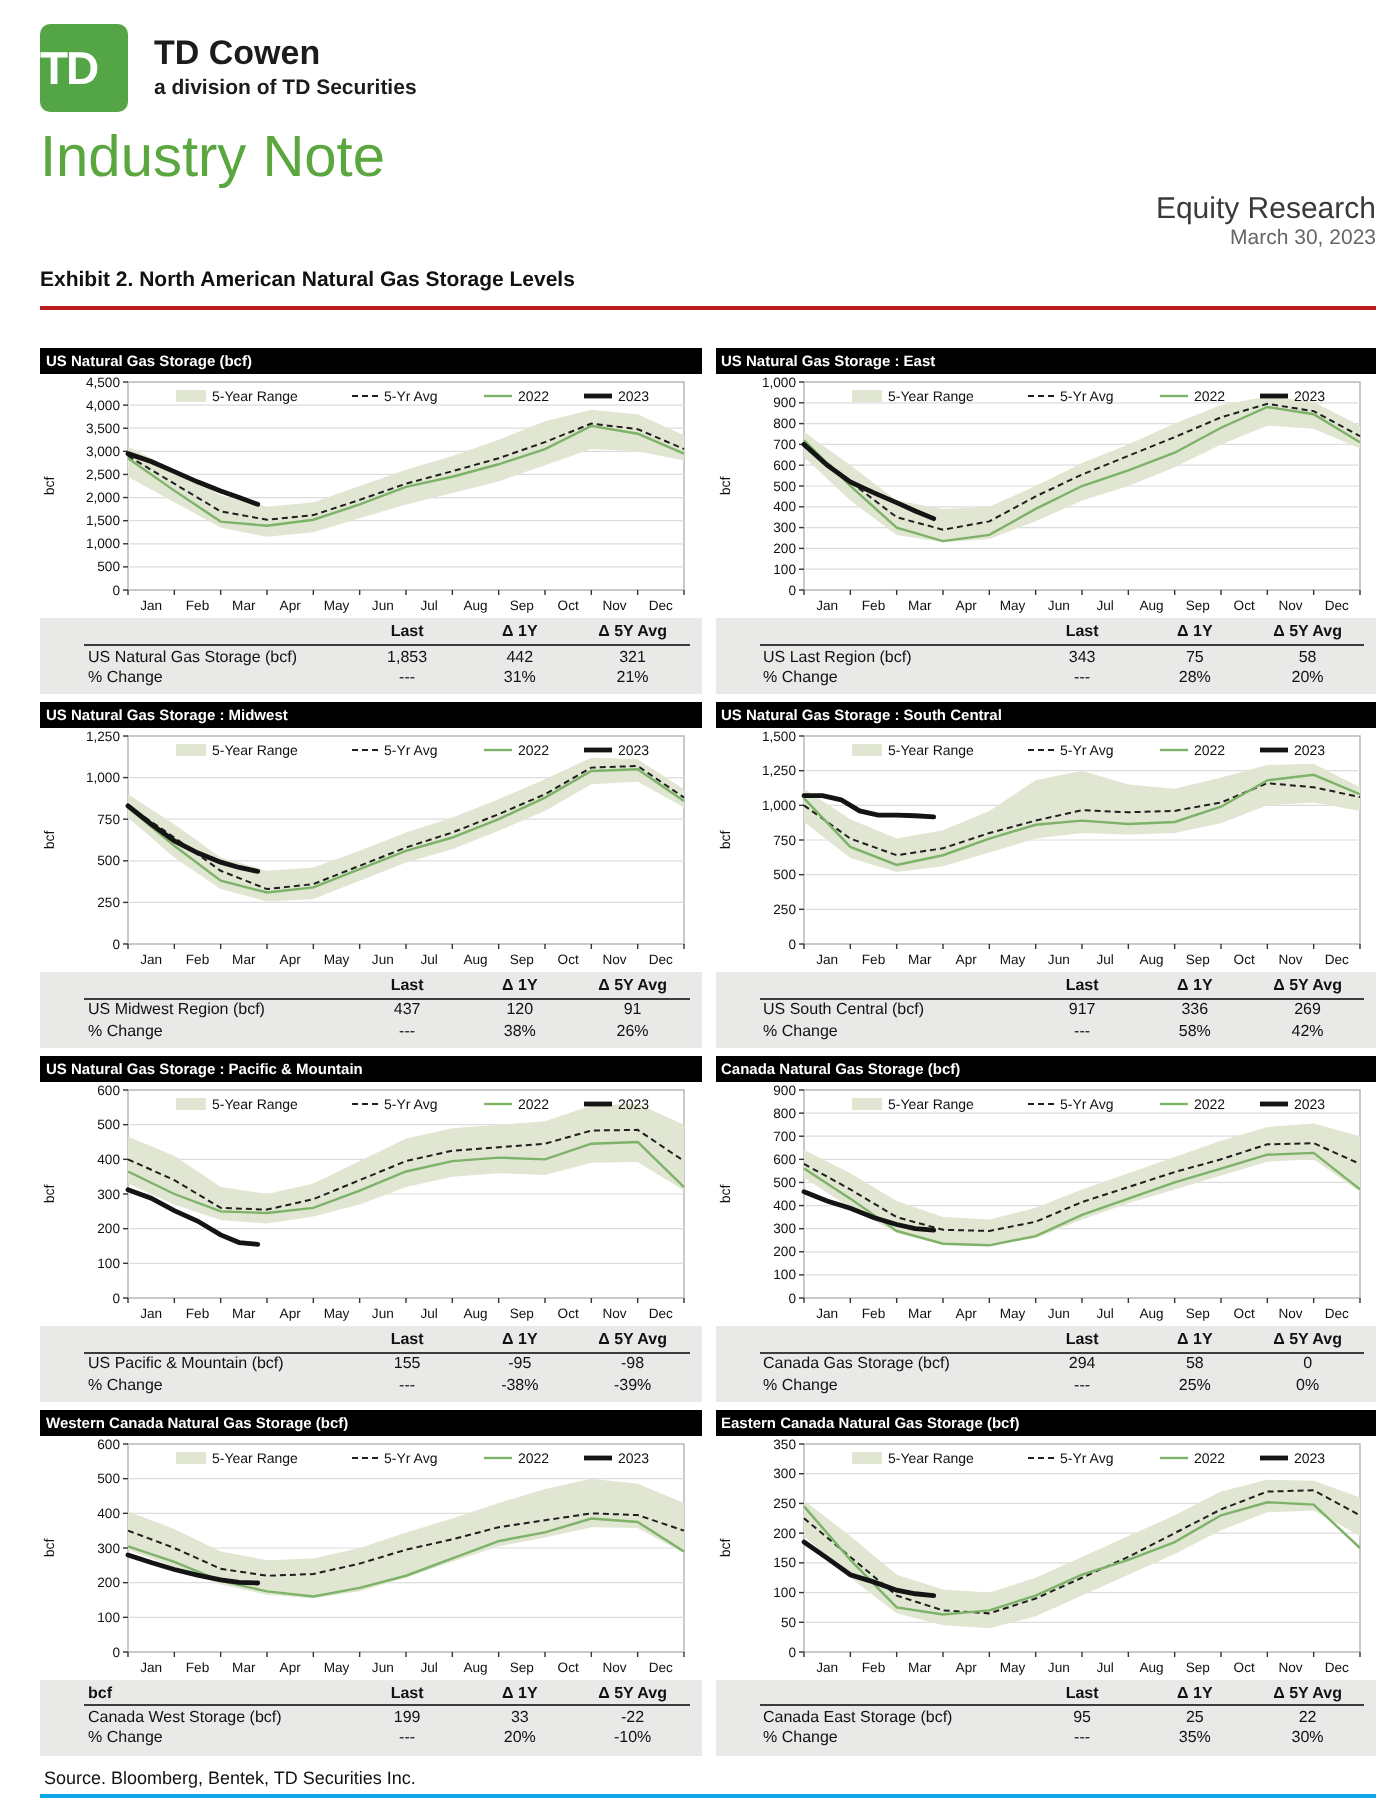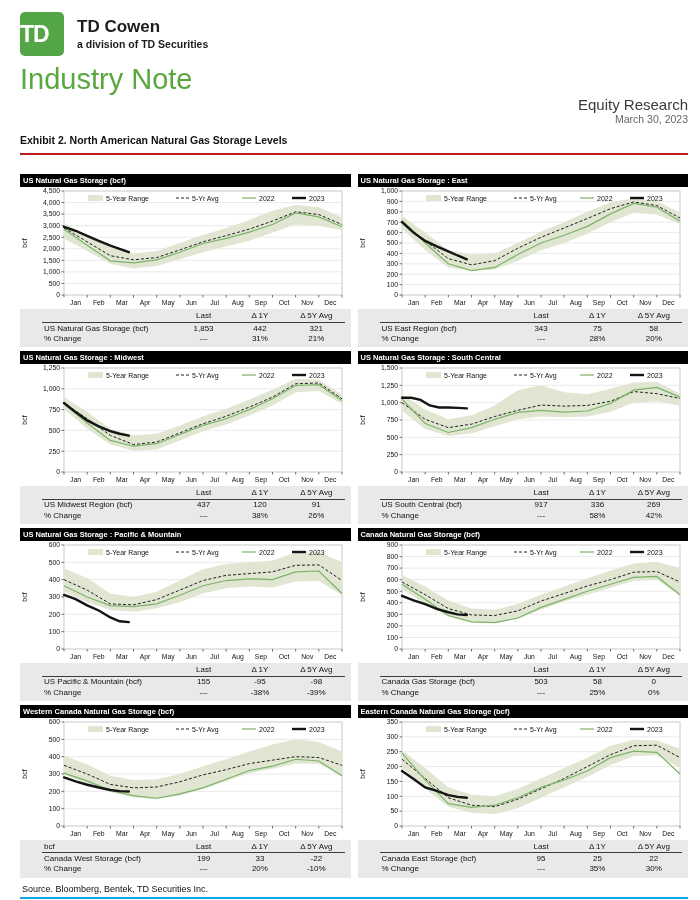--- a/index.html
+++ b/index.html
@@ -21,21 +21,21 @@
            border-bottom:2px solid #b91c1c;padding-bottom:7px;}
   
   .grid{display:grid;grid-template-columns:1fr 1fr;column-gap:7px;row-gap:4px;margin-top:19px;}
   .panel{background:#fff;}
   .panel-title{background:#000;color:#fff;font-size:7.5px;font-weight:bold;padding:2px 4px 2px 3px;}
   .plot{height:122px;}
   .plot svg{display:block;}
   svg text{font-family:"Liberation Sans",sans-serif;}
   .ptable-wrap{background:#e9e9e7;padding:2px 6px 3px 22px;}
   .ptable{width:100%;border-collapse:collapse;font-size:8px;line-height:1.2;color:#111;}
-  .ptable th{font-weight:normal;border-bottom:1px solid #3c3c3c;text-align:center;padding:0 2px 1px;}
+  .ptable th{font-weight:bold;border-bottom:1px solid #3c3c3c;text-align:center;padding:0 2px 1px;}
   .ptable th.lbl{text-align:left;}
   .ptable td{text-align:center;padding:0.5px 2px;}
   .ptable td.lbl{text-align:left;}
   .ptable col.c-lbl{width:44%;}
   .ptable col.c-v{width:18.6%;}
   
   .source{font-size:9px;color:#111;border-bottom:2px solid #0ea5e9;padding:4px 0 3px 2px;margin-top:2px;}
   .hr2{border-top:1px solid #ccc;margin-top:26px;}
 </style>
 </head>
@@ -262,21 +262,21 @@
         <thead>
           <tr>
             <th class="lbl"></th>
             <th>Last</th>
             <th>Δ 1Y</th>
             <th>Δ 5Y Avg</th>
           </tr>
         </thead>
         <tbody>
           <tr>
-            <td class="lbl">US East Region (bcf)</td>
+            <td class="lbl">US Last Region (bcf)</td>
             <td>343</td>
             <td>75</td>
             <td>58</td>
           </tr>
           <tr>
             <td class="lbl">% Change</td>
             <td>---</td>
             <td>28%</td>
             <td>20%</td>
           </tr>
@@ -669,21 +669,21 @@
           <tr>
             <th class="lbl"></th>
             <th>Last</th>
             <th>Δ 1Y</th>
             <th>Δ 5Y Avg</th>
           </tr>
         </thead>
         <tbody>
           <tr>
             <td class="lbl">Canada Gas Storage (bcf)</td>
-            <td>503</td>
+            <td>294</td>
             <td>58</td>
             <td>0</td>
           </tr>
           <tr>
             <td class="lbl">% Change</td>
             <td>---</td>
             <td>25%</td>
             <td>0%</td>
           </tr>
         </tbody>

